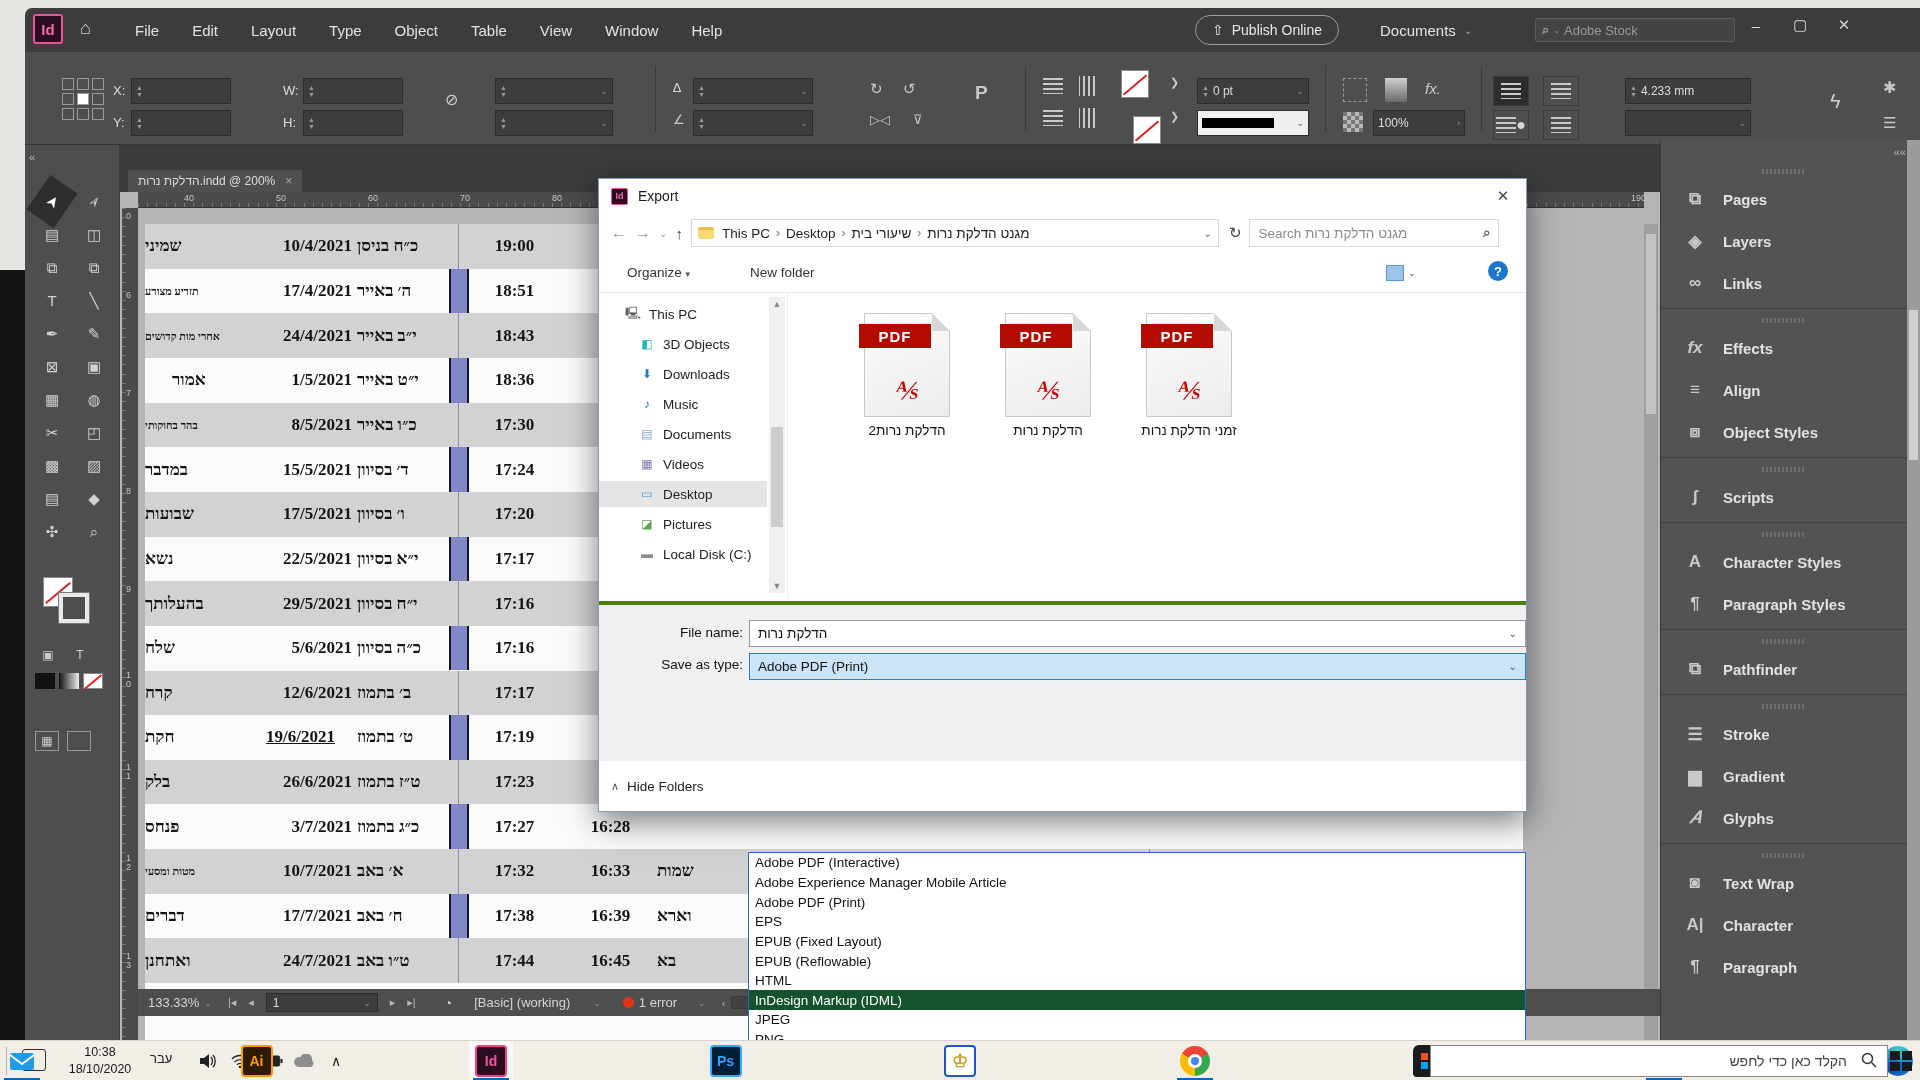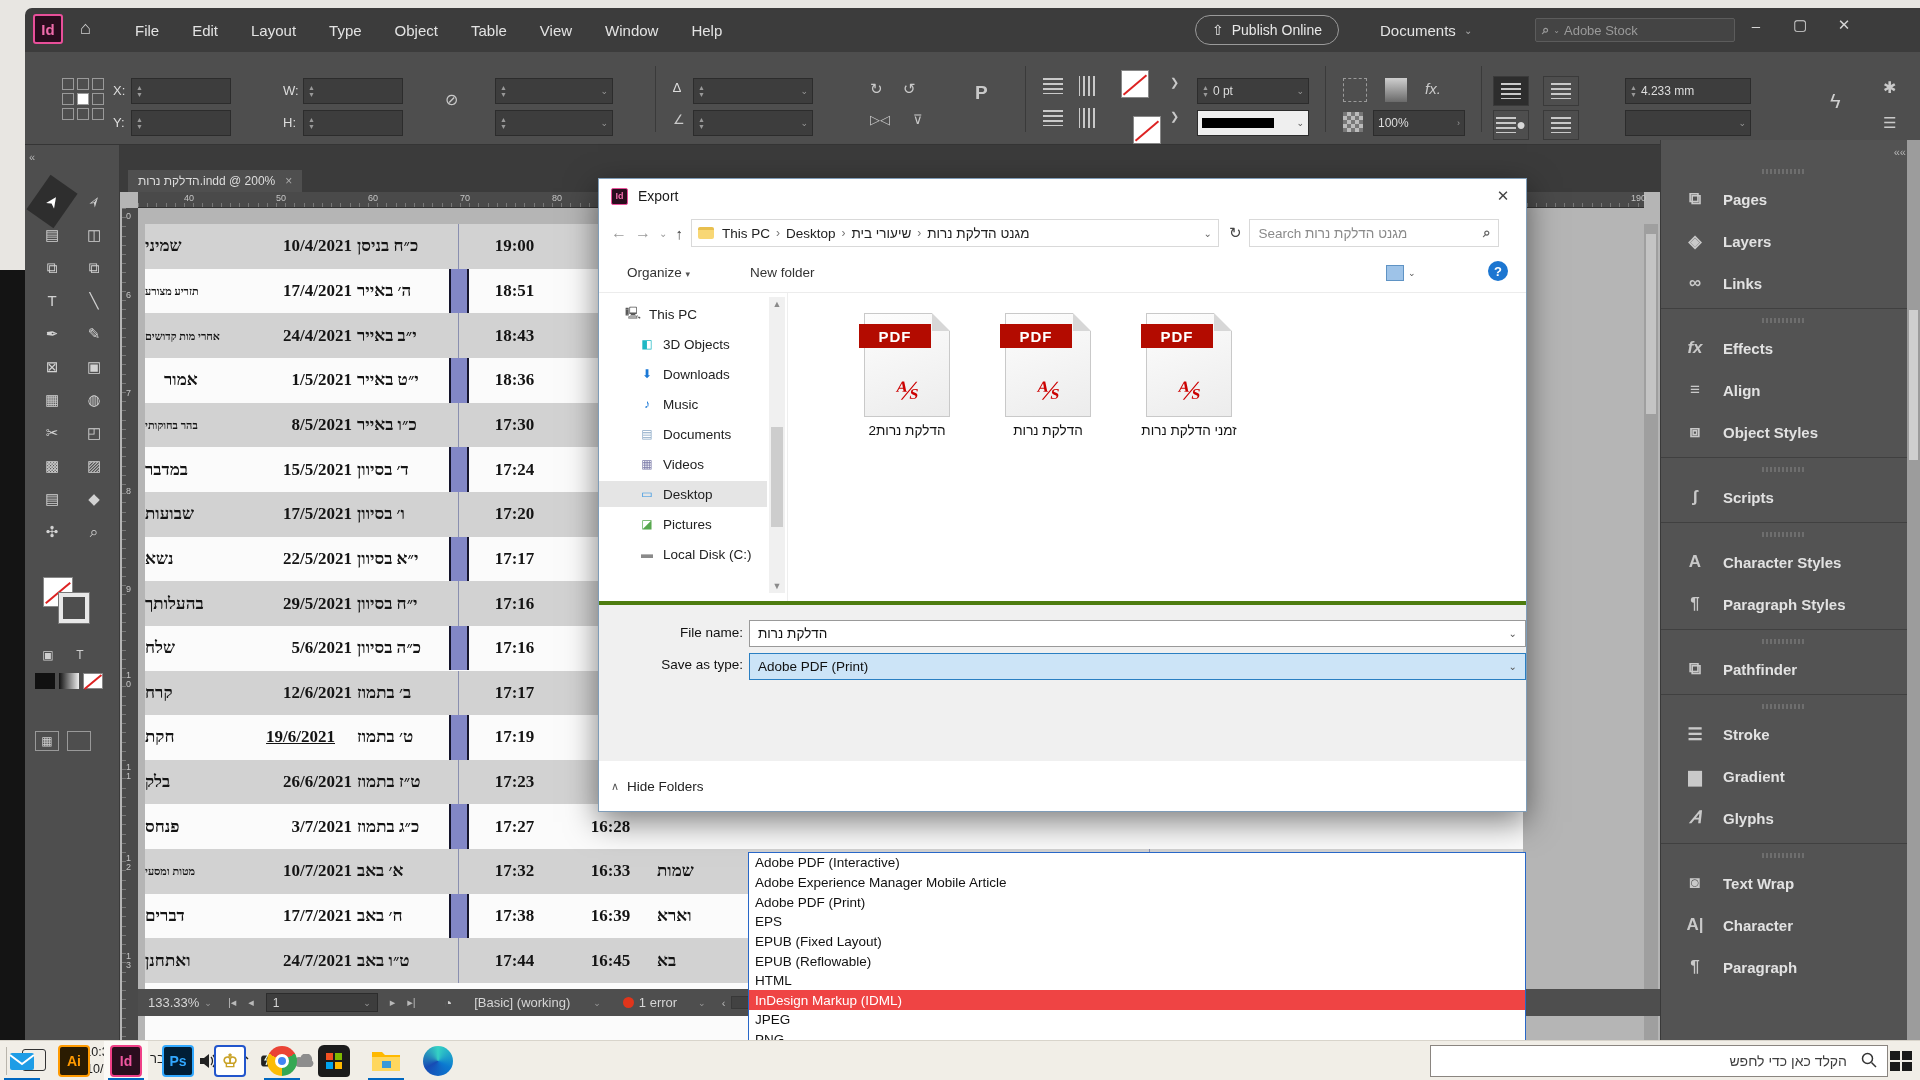--- a/index.html
+++ b/index.html
@@ -149,31 +149,31 @@
   .fn-combo{position:absolute;left:150px;width:777px;height:27px;background:#fff;border:1px solid #999;
     display:flex;align-items:center;padding:0 8px;font-size:13.5px;color:#111;}
   .fn-combo .dd{margin-left:auto;color:#555;font-size:10px;}
   .st-combo{background:#cce4f7;border:1px solid #2a7fc2;}
   .hide-folders{position:absolute;left:12px;top:600px;display:flex;align-items:center;gap:8px;font-size:13.5px;color:#222;}
 
   
   .type-list{left:748px;top:852px;width:778px;height:218px;background:#fff;border:1px solid #2867c8;z-index:11;
     display:flex;flex-direction:column;}
   .type-item{height:19.8px;display:flex;align-items:center;padding:0 6px;font-size:13.5px;color:#111;}
-  .type-item.sel{background:#ef4444;color:#fff;}
+  .type-item.sel{background:#14532d;color:#fff;}
 
   
   .taskbar{left:0;top:1040px;width:1920px;height:40px;background:#f1eee7;border-top:1px solid #d8d4cb;z-index:20;color:#1a1a1a;}
   .tb-peek{left:6px;top:6px;width:1px;height:28px;background:#b9b5ac;}
   .tb-notif{left:22px;top:8px;width:24px;height:22px;border:1.5px solid #333;border-radius:3px;}
   .tb-notif:after{content:"";position:absolute;left:3px;bottom:3px;width:7px;height:7px;border-radius:50%;background:#333;}
   .tb-clock{left:58px;top:3px;width:84px;text-align:center;font-size:12.5px;line-height:17px;}
   .tb-lang{left:150px;top:10px;font-size:13px;}
   .tray-ic{top:8px;width:24px;height:24px;display:flex;align-items:center;justify-content:center;}
-  .appdock{left:820px;top:0;height:40px;display:flex;align-items:center;gap:8px;}
+  .appdock{left:820px;top:0;height:40px;display:flex;align-items:center;gap:8px;justify-content:space-between;}
   .app{position:relative;width:44px;height:40px;display:flex;align-items:center;justify-content:center;}
   .app.active-bg{background:#fbf9f5;}
   .app .under{position:absolute;left:4px;bottom:0;width:36px;height:3px;background:#0067c0;}
   .sq-app{width:32px;height:32px;border-radius:4px;display:flex;align-items:center;justify-content:center;font-weight:bold;font-size:14px;}
   .tb-search{left:1430px;top:4px;width:458px;height:32px;background:#fff;border:1px solid #8a8580;
     display:flex;align-items:center;justify-content:flex-end;gap:14px;padding:0 10px;font-size:14px;color:#3f3f3f;}
   .tb-start{left:1888px;top:8px;width:26px;height:24px;display:grid;grid-template-columns:1fr 1fr;gap:2px;padding:2px;}
   .tb-start i{background:#1a1a1a;}
 </style>
 </head>
@@ -424,21 +424,21 @@
             <div class="ribbon full" style="left: 304px; width: 20px;"></div>
           </div>
           <div class="trow g" dir="ltr" style="top: 89.3px;">
             <div class="tcell right small" dir="rtl" style="left: 0px; width: 120px;">אחרי מות קדושים</div>
             <div class="tcell right" style="left: 122px; width: 85px;">24/4/2021</div>
             <div class="tcell right" dir="rtl" style="left: 212px; width: 88px;">י״ב באייר</div>
             <div class="tcell center" style="left: 332px; width: 75px;">18:43</div>
             <div class="ribbon line" style="left: 313px; width: 20px;"></div>
           </div>
           <div class="trow w" dir="ltr" style="top: 133.95px;">
-            <div class="tcell right" dir="rtl" style="left: 0px; width: 120px; padding-left: 19px;">אמור</div>
+            <div class="tcell right" dir="rtl" style="left: 8px; width: 120px; padding-left: 19px;">אמור</div>
             <div class="tcell right" style="left: 122px; width: 85px;">1/5/2021</div>
             <div class="tcell right" dir="rtl" style="left: 212px; width: 88px;">י״ט באייר</div>
             <div class="tcell center" style="left: 332px; width: 75px;">18:36</div>
             <div class="ribbon full" style="left: 304px; width: 20px;"></div>
           </div>
           <div class="trow g" dir="ltr" style="top: 178.6px;">
             <div class="tcell right small" dir="rtl" style="left: 0px; width: 120px;">בהר בחוקותי</div>
             <div class="tcell right" style="left: 122px; width: 85px;">8/5/2021</div>
             <div class="tcell right" dir="rtl" style="left: 212px; width: 88px;">כ״ו באייר</div>
             <div class="tcell center" style="left: 332px; width: 75px;">17:30</div>

